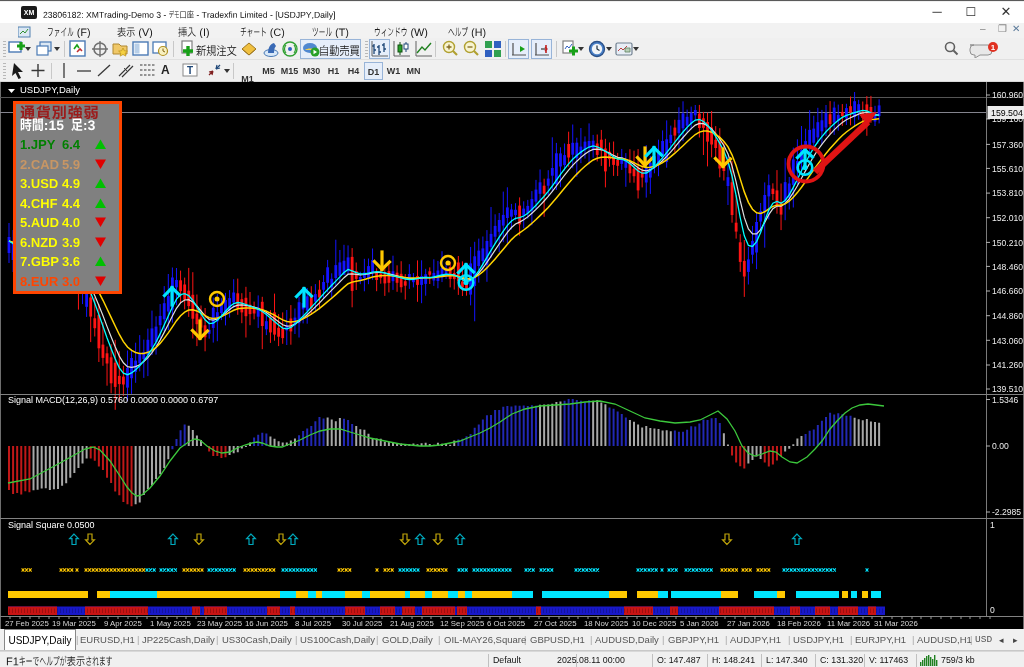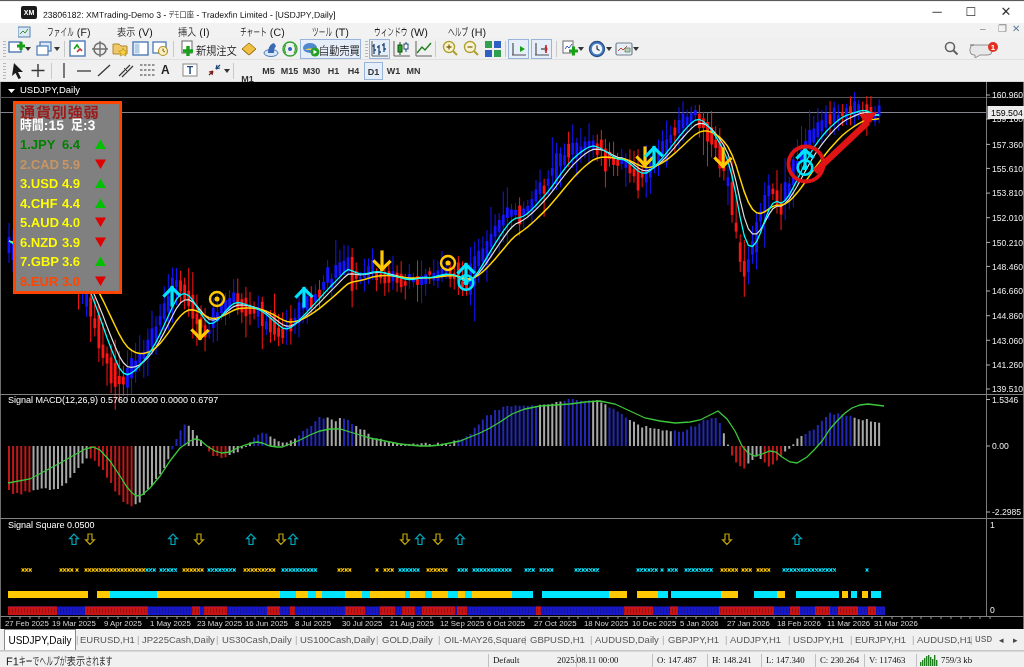--- a/index.html
+++ b/index.html
@@ -12,21 +12,21 @@
 #tb2{position:absolute;top:59px;left:0;width:1024px;height:22px;background:#f0f0f0;border-bottom:1px solid #d8d8d8;}
 .grip{position:absolute;top:3px;width:3px;height:16px;background-image:repeating-linear-gradient(to bottom,#b8b8b8 0 1px,transparent 1px 3px);}
 .tsep{position:absolute;top:3px;width:1px;height:16px;background:#c8c8c8;}
 .dd{position:absolute;top:9px;width:0;height:0;border-left:3px solid transparent;border-right:3px solid transparent;border-top:4px solid #333;}
 .tfbtn{position:absolute;top:2px;height:18px;font-size:9px;font-weight:bold;color:#333;text-align:center;line-height:18px;}
 .selbox{border:1px solid #98b4d8;background:#e6eefa;}
 #chartarea{position:absolute;top:81px;left:0;width:1024px;height:547px;background:#000;}
 #tabs{position:absolute;top:628px;left:0;width:1024px;height:22px;background:#f0f0f0;border-bottom:1px solid #c8c8c8;font-size:9.5px;color:#555;}
 #tabs .tab{position:absolute;top:1px;height:16px;line-height:20px;}
 #tabs .sep{position:absolute;top:1px;height:20px;line-height:20px;color:#aaa;}
-#status{position:absolute;top:650px;left:0;width:1024px;height:17px;background:#f0f0f0;font-size:8.8px;color:#111;border-top:1px solid #d8d8d8;font-family:Liberation Serif, serif;}
+#status{position:absolute;top:650px;left:0;width:1024px;height:17px;background:#f0f0f0;font-size:8.8px;color:#111;border-top:1px solid #d8d8d8;}
 #status .fld{position:absolute;top:3px;}
 #status .ssep{position:absolute;top:2px;width:1px;height:13px;background:#c0c0c0;}
 svg text{font-family:"Liberation Sans",sans-serif;}
 </style></head>
 <body>
 <div id="root">
 <div id="titlebar">
  <div class="ticon">XM</div>
  <span style="position:absolute;left:43px;top:6px;"><svg width="294" height="13">
           <path transform="translate(0,8.8)" d="M0.4 0.0V-0.5Q0.6 -1.0 1.0 -1.4Q1.3 -1.8 1.6 -2.1Q1.9 -2.4 2.3 -2.6Q2.6 -2.9 2.9 -3.2Q3.1 -3.4 3.3 -3.7Q3.5 -4.0 3.5 -4.4Q3.5 -4.8 3.2 -5.1Q2.9 -5.4 2.4 -5.4Q1.9 -5.4 1.6 -5.1Q1.3 -4.9 1.2 -4.4L0.5 -4.5Q0.6 -5.2 1.1 -5.6Q1.6 -6.0 2.4 -6.0Q3.3 -6.0 3.8 -5.6Q4.3 -5.2 4.3 -4.4Q4.3 -4.0 4.1 -3.7Q3.9 -3.4 3.6 -3.0Q3.3 -2.7 2.4 -2.0Q2.0 -1.6 1.7 -1.3Q1.4 -0.9 1.3 -0.6H4.4V0.0Z M9.2 -1.6Q9.2 -0.8 8.7 -0.4Q8.1 0.1 7.2 0.1Q6.3 0.1 5.7 -0.3Q5.2 -0.7 5.1 -1.5L5.9 -1.6Q6.0 -0.5 7.2 -0.5Q7.8 -0.5 8.1 -0.8Q8.4 -1.1 8.4 -1.7Q8.4 -2.1 8.0 -2.4Q7.7 -2.7 7.0 -2.7H6.5V-3.3H6.9Q7.6 -3.3 7.9 -3.6Q8.2 -3.9 8.2 -4.4Q8.2 -4.8 8.0 -5.1Q7.7 -5.4 7.1 -5.4Q6.6 -5.4 6.3 -5.1Q6.0 -4.9 6.0 -4.4L5.2 -4.5Q5.3 -5.2 5.8 -5.6Q6.3 -6.0 7.1 -6.0Q8.0 -6.0 8.5 -5.6Q9.0 -5.2 9.0 -4.4Q9.0 -3.9 8.7 -3.5Q8.4 -3.2 7.8 -3.0V-3.0Q8.4 -2.9 8.8 -2.6Q9.2 -2.2 9.2 -1.6Z M14.0 -1.7Q14.0 -0.8 13.5 -0.4Q12.9 0.1 12.0 0.1Q11.0 0.1 10.5 -0.4Q9.9 -0.8 9.9 -1.6Q9.9 -2.2 10.3 -2.6Q10.6 -3.0 11.1 -3.1V-3.1Q10.6 -3.2 10.4 -3.6Q10.1 -4.0 10.1 -4.5Q10.1 -5.2 10.6 -5.6Q11.1 -6.0 11.9 -6.0Q12.8 -6.0 13.3 -5.6Q13.8 -5.2 13.8 -4.5Q13.8 -4.0 13.5 -3.6Q13.3 -3.2 12.8 -3.1V-3.1Q13.3 -3.0 13.7 -2.6Q14.0 -2.2 14.0 -1.7ZM13.0 -4.4Q13.0 -5.4 11.9 -5.4Q11.4 -5.4 11.1 -5.2Q10.9 -4.9 10.9 -4.4Q10.9 -3.9 11.1 -3.7Q11.4 -3.4 12.0 -3.4Q12.5 -3.4 12.8 -3.6Q13.0 -3.9 13.0 -4.4ZM13.2 -1.7Q13.2 -2.3 12.9 -2.6Q12.5 -2.8 11.9 -2.8Q11.4 -2.8 11.0 -2.5Q10.7 -2.2 10.7 -1.7Q10.7 -0.5 12.0 -0.5Q12.6 -0.5 12.9 -0.8Q13.2 -1.1 13.2 -1.7Z M18.8 -3.0Q18.8 -1.5 18.3 -0.7Q17.8 0.1 16.7 0.1Q15.7 0.1 15.2 -0.7Q14.7 -1.5 14.7 -3.0Q14.7 -4.5 15.2 -5.2Q15.7 -6.0 16.8 -6.0Q17.8 -6.0 18.3 -5.2Q18.8 -4.5 18.8 -3.0ZM18.0 -3.0Q18.0 -4.2 17.7 -4.8Q17.4 -5.4 16.8 -5.4Q16.1 -5.4 15.8 -4.8Q15.4 -4.3 15.4 -3.0Q15.4 -1.7 15.8 -1.1Q16.1 -0.5 16.7 -0.5Q17.4 -0.5 17.7 -1.1Q18.0 -1.7 18.0 -3.0Z M23.5 -1.9Q23.5 -1.0 23.0 -0.5Q22.5 0.1 21.6 0.1Q20.6 0.1 20.1 -0.7Q19.6 -1.4 19.6 -2.8Q19.6 -4.4 20.1 -5.2Q20.7 -6.0 21.7 -6.0Q23.0 -6.0 23.4 -4.8L22.7 -4.7Q22.4 -5.4 21.7 -5.4Q21.0 -5.4 20.7 -4.8Q20.3 -4.2 20.3 -3.0Q20.5 -3.4 20.9 -3.6Q21.3 -3.8 21.8 -3.8Q22.6 -3.8 23.1 -3.3Q23.5 -2.8 23.5 -1.9ZM22.8 -1.9Q22.8 -2.5 22.5 -2.9Q22.1 -3.2 21.6 -3.2Q21.0 -3.2 20.7 -2.9Q20.4 -2.6 20.4 -2.1Q20.4 -1.4 20.7 -1.0Q21.1 -0.5 21.6 -0.5Q22.1 -0.5 22.5 -0.9Q22.8 -1.3 22.8 -1.9Z M24.6 0.0V-0.6H26.1V-5.2L24.7 -4.2V-5.0L26.1 -5.9H26.8V-0.6H28.3V0.0Z M33.1 -1.7Q33.1 -0.8 32.6 -0.4Q32.1 0.1 31.1 0.1Q30.1 0.1 29.6 -0.4Q29.1 -0.8 29.1 -1.6Q29.1 -2.2 29.4 -2.6Q29.7 -3.0 30.3 -3.1V-3.1Q29.8 -3.2 29.5 -3.6Q29.2 -4.0 29.2 -4.5Q29.2 -5.2 29.7 -5.6Q30.2 -6.0 31.1 -6.0Q31.9 -6.0 32.5 -5.6Q33.0 -5.2 33.0 -4.5Q33.0 -4.0 32.7 -3.6Q32.4 -3.2 31.9 -3.1V-3.1Q32.5 -3.0 32.8 -2.6Q33.1 -2.2 33.1 -1.7ZM32.2 -4.4Q32.2 -5.4 31.1 -5.4Q30.5 -5.4 30.3 -5.2Q30.0 -4.9 30.0 -4.4Q30.0 -3.9 30.3 -3.7Q30.6 -3.4 31.1 -3.4Q31.6 -3.4 31.9 -3.6Q32.2 -3.9 32.2 -4.4ZM32.3 -1.7Q32.3 -2.3 32.0 -2.6Q31.7 -2.8 31.1 -2.8Q30.5 -2.8 30.2 -2.5Q29.9 -2.2 29.9 -1.7Q29.9 -0.5 31.1 -0.5Q31.7 -0.5 32.0 -0.8Q32.3 -1.1 32.3 -1.7Z M33.9 0.0V-0.5Q34.1 -1.0 34.4 -1.4Q34.7 -1.8 35.1 -2.1Q35.4 -2.4 35.8 -2.6Q36.1 -2.9 36.4 -3.2Q36.6 -3.4 36.8 -3.7Q37.0 -4.0 37.0 -4.4Q37.0 -4.8 36.7 -5.1Q36.4 -5.4 35.9 -5.4Q35.4 -5.4 35.1 -5.1Q34.8 -4.9 34.7 -4.4L33.9 -4.5Q34.0 -5.2 34.5 -5.6Q35.1 -6.0 35.9 -6.0Q36.8 -6.0 37.3 -5.6Q37.7 -5.2 37.7 -4.4Q37.7 -4.0 37.6 -3.7Q37.4 -3.4 37.1 -3.0Q36.8 -2.7 35.9 -2.0Q35.4 -1.6 35.2 -1.3Q34.9 -0.9 34.7 -0.6H37.8V0.0Z M39.0 -3.7V-4.5H39.9V-3.7ZM39.0 0.0V-0.9H39.9V0.0Z M47.7 0.0 45.9 -2.6 44.1 0.0H43.2L45.5 -3.1L43.4 -5.9H44.3L45.9 -3.6L47.5 -5.9H48.4L46.4 -3.1L48.6 0.0Z M54.5 0.0V-3.9Q54.5 -4.6 54.6 -5.2Q54.3 -4.5 54.2 -4.0L52.7 0.0H52.1L50.5 -4.0L50.3 -4.7L50.2 -5.2L50.2 -4.7L50.2 -3.9V0.0H49.5V-5.9H50.5L52.1 -1.8Q52.2 -1.6 52.3 -1.3Q52.4 -1.0 52.4 -0.9Q52.4 -1.0 52.5 -1.4Q52.6 -1.7 52.7 -1.8L54.2 -5.9H55.2V0.0Z M59.0 -5.3V0.0H58.2V-5.3H56.1V-5.9H61.0V-5.3Z M61.8 0.0V-3.5Q61.8 -4.0 61.8 -4.5H62.5Q62.5 -3.8 62.5 -3.6H62.5Q62.7 -4.2 62.9 -4.4Q63.2 -4.6 63.6 -4.6Q63.8 -4.6 63.9 -4.6V-3.9Q63.8 -3.9 63.5 -3.9Q63.0 -3.9 62.8 -3.5Q62.5 -3.1 62.5 -2.4V0.0Z M65.8 0.1Q65.1 0.1 64.8 -0.3Q64.4 -0.6 64.4 -1.3Q64.4 -2.0 64.9 -2.4Q65.4 -2.7 66.4 -2.8L67.4 -2.8V-3.0Q67.4 -3.6 67.2 -3.8Q66.9 -4.1 66.4 -4.1Q65.9 -4.1 65.7 -3.9Q65.5 -3.7 65.4 -3.3L64.6 -3.4Q64.8 -4.6 66.4 -4.6Q67.3 -4.6 67.7 -4.2Q68.2 -3.8 68.2 -3.1V-1.1Q68.2 -0.8 68.3 -0.6Q68.3 -0.5 68.6 -0.5Q68.7 -0.5 68.8 -0.5V-0.0Q68.6 0.0 68.3 0.0Q67.8 0.0 67.6 -0.2Q67.5 -0.4 67.4 -0.9H67.4Q67.1 -0.3 66.7 -0.1Q66.3 0.1 65.8 0.1ZM66.0 -0.5Q66.4 -0.5 66.7 -0.7Q67.0 -0.9 67.2 -1.2Q67.4 -1.5 67.4 -1.9V-2.2L66.6 -2.2Q66.0 -2.2 65.8 -2.1Q65.5 -2.0 65.3 -1.8Q65.2 -1.6 65.2 -1.3Q65.2 -0.9 65.4 -0.7Q65.6 -0.5 66.0 -0.5Z M72.3 -0.7Q72.1 -0.3 71.7 -0.1Q71.4 0.1 70.9 0.1Q70.0 0.1 69.6 -0.5Q69.2 -1.1 69.2 -2.3Q69.2 -4.6 70.9 -4.6Q71.4 -4.6 71.7 -4.4Q72.1 -4.2 72.3 -3.8H72.3L72.3 -4.3V-6.2H73.0V-0.9Q73.0 -0.2 73.1 0.0H72.3Q72.3 -0.1 72.3 -0.3Q72.3 -0.6 72.3 -0.7ZM70.0 -2.3Q70.0 -1.3 70.2 -0.9Q70.5 -0.5 71.1 -0.5Q71.7 -0.5 72.0 -0.9Q72.3 -1.4 72.3 -2.3Q72.3 -3.2 72.0 -3.6Q71.7 -4.1 71.1 -4.1Q70.5 -4.1 70.3 -3.6Q70.0 -3.2 70.0 -2.3Z M74.2 -5.5V-6.2H75.0V-5.5ZM74.2 0.0V-4.5H75.0V0.0Z M79.0 0.0V-2.9Q79.0 -3.3 78.9 -3.6Q78.8 -3.8 78.6 -3.9Q78.4 -4.0 78.1 -4.0Q77.5 -4.0 77.2 -3.7Q76.9 -3.3 76.9 -2.6V0.0H76.1V-3.6Q76.1 -4.4 76.1 -4.5H76.8Q76.8 -4.5 76.8 -4.4Q76.8 -4.3 76.8 -4.2Q76.8 -4.1 76.9 -3.8H76.9Q77.1 -4.2 77.5 -4.4Q77.8 -4.6 78.3 -4.6Q79.1 -4.6 79.4 -4.3Q79.8 -3.9 79.8 -3.0V0.0Z M82.6 1.8Q81.9 1.8 81.4 1.5Q81.0 1.2 80.9 0.7L81.6 0.6Q81.7 0.9 82.0 1.0Q82.2 1.2 82.6 1.2Q83.8 1.2 83.8 -0.1V-0.8H83.8Q83.5 -0.4 83.2 -0.2Q82.8 0.0 82.3 0.0Q81.5 0.0 81.1 -0.5Q80.7 -1.1 80.7 -2.3Q80.7 -3.5 81.1 -4.0Q81.5 -4.6 82.4 -4.6Q82.9 -4.6 83.2 -4.4Q83.6 -4.2 83.8 -3.8H83.8Q83.8 -3.9 83.8 -4.2Q83.8 -4.5 83.8 -4.5H84.5Q84.5 -4.3 84.5 -3.6V-0.1Q84.5 1.8 82.6 1.8ZM83.8 -2.3Q83.8 -2.8 83.6 -3.2Q83.5 -3.6 83.2 -3.8Q82.9 -4.1 82.6 -4.1Q82.0 -4.1 81.7 -3.6Q81.5 -3.2 81.5 -2.3Q81.5 -1.3 81.7 -0.9Q82.0 -0.5 82.6 -0.5Q82.9 -0.5 83.2 -0.7Q83.5 -0.9 83.6 -1.3Q83.8 -1.7 83.8 -2.3Z M85.5 -1.9V-2.6H87.6V-1.9Z M93.8 -3.0Q93.8 -2.1 93.4 -1.4Q93.1 -0.7 92.4 -0.4Q91.7 0.0 90.9 0.0H88.7V-5.9H90.6Q92.1 -5.9 92.9 -5.2Q93.8 -4.4 93.8 -3.0ZM93.0 -3.0Q93.0 -4.1 92.4 -4.7Q91.8 -5.3 90.6 -5.3H89.5V-0.6H90.8Q91.4 -0.6 91.9 -0.9Q92.4 -1.2 92.7 -1.8Q93.0 -2.3 93.0 -3.0Z M95.3 -2.1Q95.3 -1.3 95.7 -0.9Q96.0 -0.5 96.6 -0.5Q97.1 -0.5 97.4 -0.7Q97.7 -0.9 97.8 -1.2L98.5 -1.0Q98.0 0.1 96.6 0.1Q95.6 0.1 95.1 -0.5Q94.5 -1.1 94.5 -2.3Q94.5 -3.4 95.1 -4.0Q95.6 -4.6 96.6 -4.6Q98.6 -4.6 98.6 -2.2V-2.1ZM97.8 -2.7Q97.7 -3.4 97.4 -3.7Q97.1 -4.1 96.6 -4.1Q96.0 -4.1 95.7 -3.7Q95.4 -3.3 95.3 -2.7Z M102.2 0.0V-2.9Q102.2 -3.5 102.0 -3.8Q101.8 -4.0 101.4 -4.0Q100.9 -4.0 100.6 -3.7Q100.3 -3.3 100.3 -2.6V0.0H99.6V-3.6Q99.6 -4.4 99.5 -4.5H100.2Q100.2 -4.5 100.3 -4.4Q100.3 -4.3 100.3 -4.2Q100.3 -4.1 100.3 -3.8H100.3Q100.5 -4.2 100.8 -4.4Q101.2 -4.6 101.6 -4.6Q102.1 -4.6 102.4 -4.4Q102.7 -4.2 102.9 -3.8H102.9Q103.1 -4.2 103.4 -4.4Q103.8 -4.6 104.2 -4.6Q104.9 -4.6 105.2 -4.3Q105.6 -3.9 105.6 -3.0V0.0H104.8V-2.9Q104.8 -3.5 104.6 -3.8Q104.4 -4.0 104.0 -4.0Q103.5 -4.0 103.2 -3.7Q102.9 -3.3 102.9 -2.6V0.0Z M110.5 -2.3Q110.5 -1.1 110.0 -0.5Q109.5 0.1 108.5 0.1Q107.5 0.1 107.0 -0.5Q106.5 -1.1 106.5 -2.3Q106.5 -4.6 108.5 -4.6Q109.6 -4.6 110.1 -4.1Q110.5 -3.5 110.5 -2.3ZM109.8 -2.3Q109.8 -3.2 109.5 -3.6Q109.2 -4.1 108.5 -4.1Q107.9 -4.1 107.6 -3.6Q107.3 -3.2 107.3 -2.3Q107.3 -1.4 107.6 -0.9Q107.9 -0.5 108.5 -0.5Q109.2 -0.5 109.5 -0.9Q109.8 -1.3 109.8 -2.3Z M117.7 -1.6Q117.7 -0.8 117.2 -0.4Q116.7 0.1 115.7 0.1Q114.8 0.1 114.3 -0.3Q113.7 -0.7 113.6 -1.5L114.4 -1.6Q114.6 -0.5 115.7 -0.5Q116.3 -0.5 116.6 -0.8Q116.9 -1.1 116.9 -1.7Q116.9 -2.1 116.5 -2.4Q116.2 -2.7 115.5 -2.7H115.0V-3.3H115.5Q116.1 -3.3 116.4 -3.6Q116.8 -3.9 116.8 -4.4Q116.8 -4.8 116.5 -5.1Q116.2 -5.4 115.7 -5.4Q115.2 -5.4 114.8 -5.1Q114.5 -4.9 114.5 -4.4L113.7 -4.5Q113.8 -5.2 114.3 -5.6Q114.8 -6.0 115.7 -6.0Q116.5 -6.0 117.0 -5.6Q117.5 -5.2 117.5 -4.4Q117.5 -3.9 117.2 -3.5Q116.9 -3.2 116.3 -3.0V-3.0Q117.0 -2.9 117.3 -2.6Q117.7 -2.2 117.7 -1.6Z M120.8 -1.9V-2.6H122.9V-1.9Z M130.5 -7.2Q130.8 -6.5 131.0 -5.7L130.7 -5.5Q130.4 -6.4 130.2 -7.0ZM130.1 -5.1Q129.9 -5.9 129.6 -6.7L129.9 -6.9Q130.2 -6.0 130.4 -5.3ZM126.7 -6.4H129.5V-5.8H126.7ZM126.2 -3.6V-4.2H130.5V-3.6H128.6V-3.1Q128.6 -1.8 128.3 -1.0Q127.9 -0.2 127.1 0.3L126.9 -0.3Q127.6 -0.7 127.9 -1.4Q128.2 -2.0 128.2 -3.1V-3.6Z M135.9 -3.3H133.5V-1.5Q133.5 -1.0 133.7 -0.7Q133.8 -0.5 134.1 -0.5H135.7V0.0H134.2Q133.6 0.0 133.4 -0.3Q133.2 -0.7 133.2 -1.5V-3.3H131.5V-3.8H133.2V-5.8H131.9V-6.4H135.5V-5.8H133.5V-3.8H135.9Z M137.8 0.4H137.3V-6.4H142.8V0.4H142.3V-0.3H137.8ZM137.8 -5.8V-0.8H142.3V-5.8Z M145.1 -6.0V-4.8Q145.1 -2.9 144.9 -1.6Q144.8 -0.4 144.4 0.5L144.0 0.1Q144.3 -0.7 144.5 -1.8Q144.6 -2.9 144.6 -4.8V-6.5H147.3V-7.2H147.9V-6.5H150.6V-6.0ZM148.0 -1.6V-0.2H150.7V0.2H145.0V-0.2H147.6V-1.6H145.4V-2.1H147.6V-5.6H148.0V-2.1H150.4V-1.6ZM146.6 -5.3V-5.1Q146.6 -4.4 146.4 -3.9L146.4 -3.9L146.5 -4.0Q146.5 -4.1 146.6 -4.1Q146.7 -4.1 146.7 -4.0L147.4 -3.0L147.1 -2.6L146.4 -3.7Q146.4 -3.7 146.3 -3.7Q146.3 -3.7 146.3 -3.7Q146.0 -3.1 145.4 -2.6L145.2 -3.0Q145.7 -3.5 145.9 -3.9Q146.1 -4.4 146.1 -5.1V-5.3ZM149.6 -5.3V-5.1Q149.6 -4.4 149.4 -3.9L149.4 -3.9L149.5 -4.0Q149.6 -4.1 149.6 -4.1Q149.7 -4.1 149.7 -4.0L150.6 -2.9L150.3 -2.6L149.4 -3.7Q149.3 -3.8 149.3 -3.7Q149.2 -3.4 149.0 -3.1Q148.8 -2.9 148.5 -2.6L148.2 -3.0Q148.7 -3.5 148.9 -3.9Q149.1 -4.4 149.1 -5.1V-5.3Z M153.8 -1.9V-2.6H155.9V-1.9Z M161.7 -5.3V0.0H160.9V-5.3H158.8V-5.9H163.7V-5.3Z M164.5 0.0V-3.5Q164.5 -4.0 164.5 -4.5H165.2Q165.2 -3.8 165.2 -3.6H165.2Q165.4 -4.2 165.7 -4.4Q165.9 -4.6 166.3 -4.6Q166.5 -4.6 166.6 -4.6V-3.9Q166.5 -3.9 166.2 -3.9Q165.7 -3.9 165.5 -3.5Q165.3 -3.1 165.3 -2.4V0.0Z M168.5 0.1Q167.8 0.1 167.5 -0.3Q167.1 -0.6 167.1 -1.3Q167.1 -2.0 167.6 -2.4Q168.1 -2.7 169.1 -2.8L170.1 -2.8V-3.0Q170.1 -3.6 169.9 -3.8Q169.6 -4.1 169.1 -4.1Q168.6 -4.1 168.4 -3.9Q168.2 -3.7 168.1 -3.3L167.3 -3.4Q167.5 -4.6 169.2 -4.6Q170.0 -4.6 170.4 -4.2Q170.9 -3.8 170.9 -3.1V-1.1Q170.9 -0.8 171.0 -0.6Q171.1 -0.5 171.3 -0.5Q171.4 -0.5 171.5 -0.5V-0.0Q171.3 0.0 171.0 0.0Q170.5 0.0 170.4 -0.2Q170.2 -0.4 170.1 -0.9H170.1Q169.8 -0.3 169.4 -0.1Q169.1 0.1 168.5 0.1ZM168.7 -0.5Q169.1 -0.5 169.4 -0.7Q169.7 -0.9 169.9 -1.2Q170.1 -1.5 170.1 -1.9V-2.2L169.3 -2.2Q168.8 -2.2 168.5 -2.1Q168.2 -2.0 168.1 -1.8Q167.9 -1.6 167.9 -1.3Q167.9 -0.9 168.1 -0.7Q168.3 -0.5 168.7 -0.5Z M175.0 -0.7Q174.8 -0.3 174.4 -0.1Q174.1 0.1 173.6 0.1Q172.7 0.1 172.3 -0.5Q171.9 -1.1 171.9 -2.3Q171.9 -4.6 173.6 -4.6Q174.1 -4.6 174.4 -4.4Q174.8 -4.2 175.0 -3.8H175.0L175.0 -4.3V-6.2H175.8V-0.9Q175.8 -0.2 175.8 0.0H175.1Q175.0 -0.1 175.0 -0.3Q175.0 -0.6 175.0 -0.7ZM172.7 -2.3Q172.7 -1.3 173.0 -0.9Q173.2 -0.5 173.8 -0.5Q174.4 -0.5 174.7 -0.9Q175.0 -1.4 175.0 -2.3Q175.0 -3.2 174.7 -3.6Q174.4 -4.1 173.8 -4.1Q173.2 -4.1 173.0 -3.6Q172.7 -3.2 172.7 -2.3Z M177.5 -2.1Q177.5 -1.3 177.8 -0.9Q178.1 -0.5 178.8 -0.5Q179.2 -0.5 179.5 -0.7Q179.8 -0.9 179.9 -1.2L180.6 -1.0Q180.2 0.1 178.8 0.1Q177.7 0.1 177.2 -0.5Q176.7 -1.1 176.7 -2.3Q176.7 -3.4 177.2 -4.0Q177.7 -4.6 178.7 -4.6Q180.7 -4.6 180.7 -2.2V-2.1ZM179.9 -2.7Q179.9 -3.4 179.6 -3.7Q179.3 -4.1 178.7 -4.1Q178.2 -4.1 177.8 -3.7Q177.5 -3.3 177.5 -2.7Z M184.5 0.0 183.3 -1.9 182.0 0.0H181.2L182.8 -2.3L181.3 -4.5H182.1L183.3 -2.8L184.4 -4.5H185.2L183.7 -2.3L185.3 0.0Z M186.9 -4.0V0.0H186.2V-4.0H185.5V-4.5H186.2V-5.1Q186.2 -5.7 186.4 -6.0Q186.7 -6.2 187.3 -6.2Q187.6 -6.2 187.8 -6.2V-5.6Q187.6 -5.6 187.5 -5.6Q187.2 -5.6 187.1 -5.5Q186.9 -5.3 186.9 -5.0V-4.5H187.8V-4.0Z M188.4 -5.5V-6.2H189.1V-5.5ZM188.4 0.0V-4.5H189.1V0.0Z M193.2 0.0V-2.9Q193.2 -3.3 193.1 -3.6Q193.0 -3.8 192.8 -3.9Q192.6 -4.0 192.2 -4.0Q191.7 -4.0 191.4 -3.7Q191.1 -3.3 191.1 -2.6V0.0H190.3V-3.6Q190.3 -4.4 190.3 -4.5H191.0Q191.0 -4.5 191.0 -4.4Q191.0 -4.3 191.0 -4.2Q191.0 -4.1 191.0 -3.8H191.0Q191.3 -4.2 191.6 -4.4Q192.0 -4.6 192.5 -4.6Q193.2 -4.6 193.6 -4.3Q193.9 -3.9 193.9 -3.0V0.0Z M197.6 0.0V-5.9H198.4V-0.7H201.4V0.0Z M202.2 -5.5V-6.2H203.0V-5.5ZM202.2 0.0V-4.5H203.0V0.0Z M206.8 0.0V-2.9Q206.8 -3.5 206.6 -3.8Q206.4 -4.0 206.0 -4.0Q205.5 -4.0 205.2 -3.7Q204.9 -3.3 204.9 -2.6V0.0H204.2V-3.6Q204.2 -4.4 204.1 -4.5H204.9Q204.9 -4.5 204.9 -4.4Q204.9 -4.3 204.9 -4.2Q204.9 -4.1 204.9 -3.8H204.9Q205.2 -4.2 205.5 -4.4Q205.8 -4.6 206.2 -4.6Q206.8 -4.6 207.1 -4.4Q207.4 -4.2 207.5 -3.8H207.5Q207.7 -4.2 208.1 -4.4Q208.4 -4.6 208.9 -4.6Q209.5 -4.6 209.9 -4.3Q210.2 -3.9 210.2 -3.0V0.0H209.4V-2.9Q209.4 -3.5 209.2 -3.8Q209.1 -4.0 208.6 -4.0Q208.1 -4.0 207.8 -3.7Q207.6 -3.3 207.6 -2.6V0.0Z M211.3 -5.5V-6.2H212.1V-5.5ZM211.3 0.0V-4.5H212.1V0.0Z M215.0 -0.0Q214.6 0.1 214.2 0.1Q213.3 0.1 213.3 -1.0V-4.0H212.8V-4.5H213.3L213.6 -5.6H214.1V-4.5H214.9V-4.0H214.1V-1.1Q214.1 -0.8 214.2 -0.7Q214.3 -0.5 214.5 -0.5Q214.7 -0.5 215.0 -0.6Z M216.2 -2.1Q216.2 -1.3 216.5 -0.9Q216.8 -0.5 217.5 -0.5Q218.0 -0.5 218.3 -0.7Q218.6 -0.9 218.7 -1.2L219.3 -1.0Q218.9 0.1 217.5 0.1Q216.5 0.1 215.9 -0.5Q215.4 -1.1 215.4 -2.3Q215.4 -3.4 215.9 -4.0Q216.5 -4.6 217.4 -4.6Q219.4 -4.6 219.4 -2.2V-2.1ZM218.7 -2.7Q218.6 -3.4 218.3 -3.7Q218.0 -4.1 217.4 -4.1Q216.9 -4.1 216.6 -3.7Q216.2 -3.3 216.2 -2.7Z M223.3 -0.7Q223.1 -0.3 222.7 -0.1Q222.4 0.1 221.9 0.1Q221.0 0.1 220.6 -0.5Q220.2 -1.1 220.2 -2.3Q220.2 -4.6 221.9 -4.6Q222.4 -4.6 222.7 -4.4Q223.1 -4.2 223.3 -3.8H223.3L223.3 -4.3V-6.2H224.0V-0.9Q224.0 -0.2 224.1 0.0H223.3Q223.3 -0.1 223.3 -0.3Q223.3 -0.6 223.3 -0.7ZM221.0 -2.3Q221.0 -1.3 221.2 -0.9Q221.5 -0.5 222.1 -0.5Q222.7 -0.5 223.0 -0.9Q223.3 -1.4 223.3 -2.3Q223.3 -3.2 223.0 -3.6Q222.7 -4.1 222.1 -4.1Q221.5 -4.1 221.2 -3.6Q221.0 -3.2 221.0 -2.3Z M227.4 -1.9V-2.6H229.5V-1.9Z M232.9 1.8V-6.2H234.6V-5.7H233.6V1.2H234.6V1.8Z M237.7 0.1Q237.0 0.1 236.4 -0.2Q235.9 -0.4 235.6 -0.9Q235.3 -1.5 235.3 -2.1V-5.9H236.1V-2.2Q236.1 -1.4 236.5 -1.0Q236.9 -0.6 237.7 -0.6Q238.5 -0.6 238.9 -1.0Q239.4 -1.4 239.4 -2.3V-5.9H240.2V-2.2Q240.2 -1.5 239.9 -1.0Q239.6 -0.5 239.0 -0.2Q238.5 0.1 237.7 0.1Z M246.2 -1.6Q246.2 -0.8 245.6 -0.4Q244.9 0.1 243.7 0.1Q241.6 0.1 241.2 -1.4L242.0 -1.6Q242.2 -1.0 242.6 -0.8Q243.0 -0.5 243.8 -0.5Q244.6 -0.5 245.0 -0.8Q245.4 -1.1 245.4 -1.6Q245.4 -1.9 245.3 -2.1Q245.1 -2.2 244.9 -2.4Q244.7 -2.5 244.3 -2.6Q244.0 -2.6 243.6 -2.7Q242.9 -2.9 242.5 -3.0Q242.2 -3.2 242.0 -3.4Q241.7 -3.6 241.6 -3.8Q241.5 -4.1 241.5 -4.4Q241.5 -5.2 242.1 -5.6Q242.7 -6.0 243.8 -6.0Q244.8 -6.0 245.3 -5.7Q245.8 -5.4 246.1 -4.6L245.3 -4.5Q245.1 -5.0 244.8 -5.2Q244.4 -5.4 243.8 -5.4Q243.0 -5.4 242.7 -5.2Q242.3 -4.9 242.3 -4.5Q242.3 -4.2 242.4 -4.0Q242.6 -3.8 242.9 -3.7Q243.1 -3.6 243.9 -3.4Q244.2 -3.3 244.5 -3.3Q244.8 -3.2 245.0 -3.1Q245.3 -3.0 245.5 -2.9Q245.7 -2.8 245.9 -2.6Q246.0 -2.4 246.1 -2.2Q246.2 -2.0 246.2 -1.6Z M252.4 -3.0Q252.4 -2.1 252.0 -1.4Q251.7 -0.7 251.0 -0.4Q250.4 0.0 249.5 0.0H247.3V-5.9H249.2Q250.8 -5.9 251.6 -5.2Q252.4 -4.4 252.4 -3.0ZM251.6 -3.0Q251.6 -4.1 251.0 -4.7Q250.4 -5.3 249.2 -5.3H248.1V-0.6H249.4Q250.1 -0.6 250.6 -0.9Q251.1 -1.2 251.3 -1.8Q251.6 -2.3 251.6 -3.0Z M254.7 0.1Q253.2 0.1 252.9 -1.5L253.7 -1.6Q253.8 -1.1 254.1 -0.8Q254.3 -0.6 254.7 -0.6Q255.2 -0.6 255.4 -0.9Q255.7 -1.2 255.7 -1.7V-5.3H254.5V-5.9H256.5V-1.8Q256.5 -0.9 256.0 -0.4Q255.5 0.1 254.7 0.1Z M262.4 -4.1Q262.4 -3.3 261.8 -2.8Q261.3 -2.3 260.3 -2.3H258.6V0.0H257.8V-5.9H260.3Q261.3 -5.9 261.8 -5.5Q262.4 -5.0 262.4 -4.1ZM261.6 -4.1Q261.6 -5.3 260.2 -5.3H258.6V-2.9H260.2Q261.6 -2.9 261.6 -4.1Z M266.1 -2.5V0.0H265.3V-2.5L263.0 -5.9H263.9L265.7 -3.1L267.5 -5.9H268.4Z M270.2 -0.9V-0.2Q270.2 0.2 270.1 0.5Q270.0 0.8 269.9 1.1H269.3Q269.7 0.5 269.7 0.0H269.4V-0.9Z M276.8 -3.0Q276.8 -2.1 276.4 -1.4Q276.0 -0.7 275.4 -0.4Q274.7 0.0 273.9 0.0H271.7V-5.9H273.6Q275.1 -5.9 275.9 -5.2Q276.8 -4.4 276.8 -3.0ZM276.0 -3.0Q276.0 -4.1 275.3 -4.7Q274.7 -5.3 273.6 -5.3H272.5V-0.6H273.8Q274.4 -0.6 274.9 -0.9Q275.4 -1.2 275.7 -1.8Q276.0 -2.3 276.0 -3.0Z M278.9 0.1Q278.2 0.1 277.9 -0.3Q277.5 -0.6 277.5 -1.3Q277.5 -2.0 278.0 -2.4Q278.5 -2.7 279.5 -2.8L280.5 -2.8V-3.0Q280.5 -3.6 280.3 -3.8Q280.0 -4.1 279.5 -4.1Q279.0 -4.1 278.8 -3.9Q278.6 -3.7 278.5 -3.3L277.7 -3.4Q277.9 -4.6 279.6 -4.6Q280.4 -4.6 280.8 -4.2Q281.3 -3.8 281.3 -3.1V-1.1Q281.3 -0.8 281.4 -0.6Q281.5 -0.5 281.7 -0.5Q281.8 -0.5 282.0 -0.5V-0.0Q281.7 0.0 281.4 0.0Q280.9 0.0 280.8 -0.2Q280.6 -0.4 280.5 -0.9H280.5Q280.2 -0.3 279.8 -0.1Q279.5 0.1 278.9 0.1ZM279.1 -0.5Q279.5 -0.5 279.8 -0.7Q280.1 -0.9 280.3 -1.2Q280.5 -1.5 280.5 -1.9V-2.2L279.7 -2.2Q279.2 -2.2 278.9 -2.1Q278.6 -2.0 278.5 -1.8Q278.3 -1.6 278.3 -1.3Q278.3 -0.9 278.5 -0.7Q278.7 -0.5 279.1 -0.5Z M282.5 -5.5V-6.2H283.3V-5.5ZM282.5 0.0V-4.5H283.3V0.0Z M284.4 0.0V-6.2H285.2V0.0Z M286.6 1.8Q286.3 1.8 286.1 1.7V1.2Q286.2 1.2 286.4 1.2Q287.1 1.2 287.5 0.2L287.6 -0.0L285.8 -4.5H286.6L287.6 -2.0Q287.6 -2.0 287.6 -1.9Q287.6 -1.8 287.8 -1.3Q288.0 -0.9 288.0 -0.8L288.3 -1.7L289.3 -4.5H290.1L288.3 0.0Q288.0 0.7 287.8 1.1Q287.5 1.4 287.2 1.6Q286.9 1.8 286.6 1.8Z M290.1 1.8V1.2H291.1V-5.7H290.1V-6.2H291.9V1.8Z" fill="#111"></path>
@@ -740,21 +740,21 @@
 <span class="fld" style="left:493px;">Default</span>
 <span class="ssep" style="left:576px;"></span>
 <span class="fld" style="left:557px;">2025.08.11 00:00</span>
 <span class="ssep" style="left:652px;"></span>
 <span class="fld" style="left:657px;">O: 147.487</span>
 <span class="ssep" style="left:707px;"></span>
 <span class="fld" style="left:712px;">H: 148.241</span>
 <span class="ssep" style="left:761px;"></span>
 <span class="fld" style="left:766px;">L: 147.340</span>
 <span class="ssep" style="left:815px;"></span>
-<span class="fld" style="left:820px;">C: 230.264</span>
+<span class="fld" style="left:820px;">C: 131.320</span>
 <span class="ssep" style="left:864px;"></span>
 <span class="fld" style="left:869px;">V: 117463</span>
 <span class="ssep" style="left:916px;"></span>
 <span class="fld" style="left:920px;top:3px;"><svg width="18" height="12">
           <rect x="0" y="7" width="1.4" height="4" fill="#208020"></rect>
           <rect x="2" y="5" width="1.4" height="6" fill="#208020"></rect>
           <rect x="4" y="3" width="1.4" height="8" fill="#208020"></rect>
           <rect x="6" y="1" width="1.4" height="10" fill="#208020"></rect>
           <rect x="8" y="0" width="1.4" height="11" fill="#208020"></rect>
           <rect x="10" y="2" width="1.4" height="9" fill="#208020"></rect>

